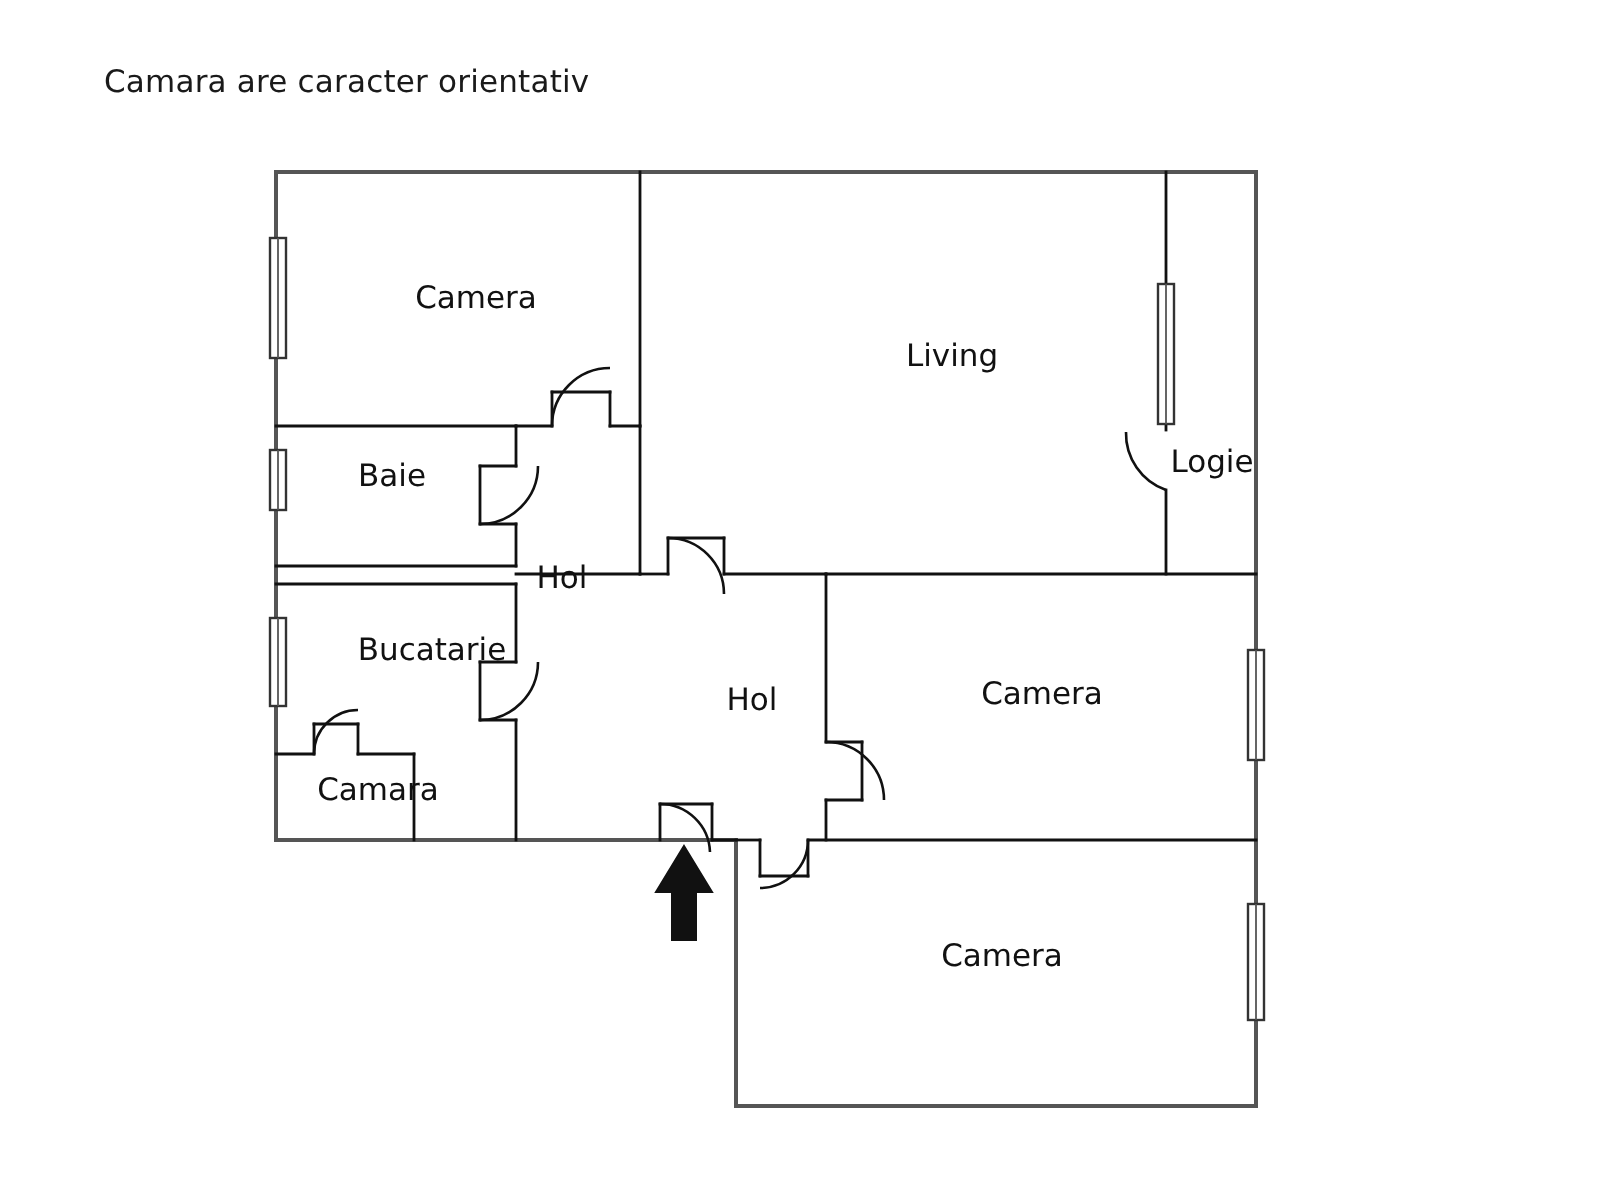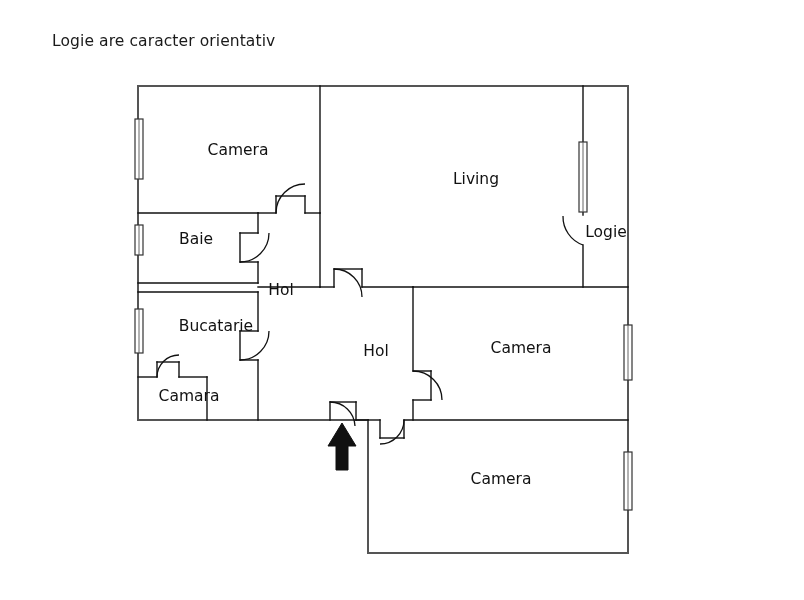--- a/index.html
+++ b/index.html
@@ -41,21 +41,21 @@
     fill: #111111;
     text-anchor: middle;
     dominant-baseline: middle;
   }
 </style>
 </head>
 <body>
 
 <div id="page">
 
-  <div id="plan-title">Logie are caracter orientativ</div>
+  <div id="plan-title">Camara are caracter orientativ</div>
 
   <svg id="floorplan-svg" width="804" height="600" viewBox="0 0 804 600">
 
     <g stroke="#555555" stroke-width="2" fill="none" stroke-linecap="square">
 
       <path d="M 138 86 L 628 86"></path>
 
       <path d="M 138 86 L 138 420"></path>
 
       <path d="M 138 420 L 368 420"></path>

